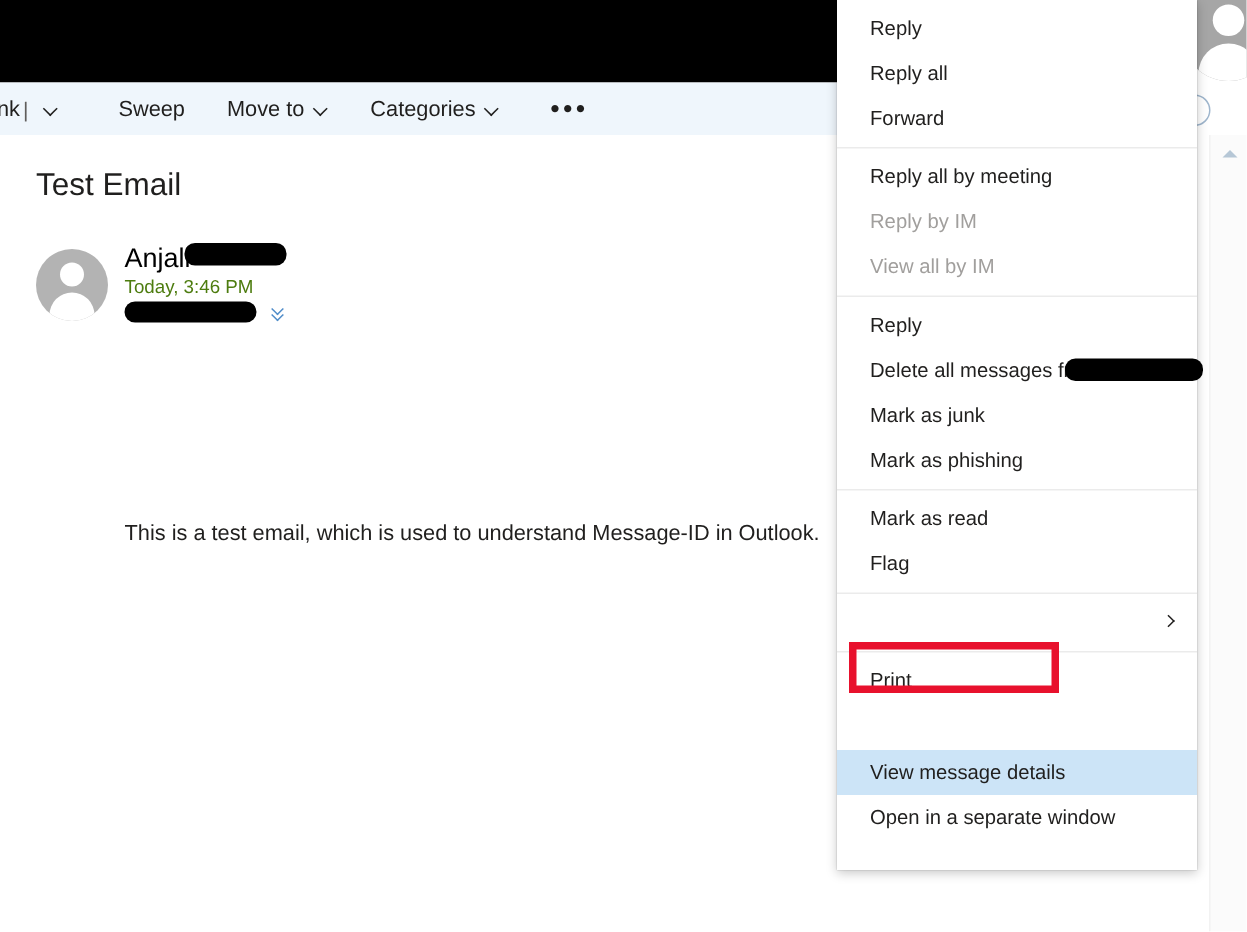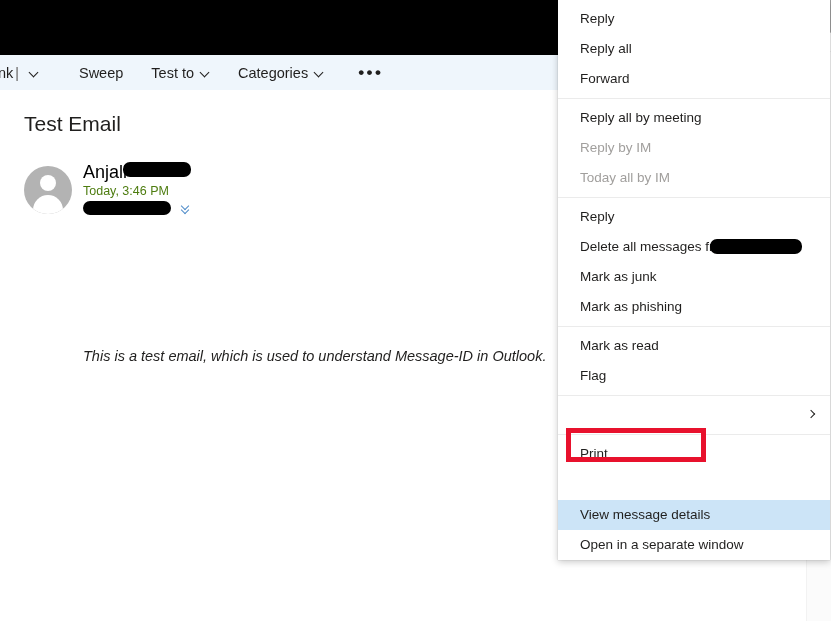--- a/index.html
+++ b/index.html
@@ -217,21 +217,20 @@
   }
   .recip-chev::before { top: 0px; }
   .recip-chev::after  { top: 4px; }
 
   .body-text {
     position: absolute;
     left: 83px;
     top: 258px;
     font-size: 14.5px;
     color: #201f1e;
-    font-style: italic;
   }
 
   
   .redact {
     background: #000000;
     border-radius: 9px;
     display: inline-block;
     vertical-align: middle;
   }
   .redact-name {
@@ -271,24 +270,24 @@
     border-left: 5px solid transparent;
     border-right: 5px solid transparent;
     border-bottom: 5px solid #b6c7d6;
   }
 
   
   .context-menu {
     position: absolute;
     left: 558px;
     top: 0;
-    width: 272px;
+    width: 240px;
     background: #ffffff;
     box-shadow: 0 2px 7px rgba(0,0,0,0.22), 0 0 1px rgba(0,0,0,0.25);
-    padding: 4px 0 0 0;
+    padding: 4px 0 20px 0;
     box-sizing: border-box;
   }
   .menu-item {
     height: 30px;
     line-height: 30px;
     padding: 0 12px 0 22px;
     font-size: 13.5px;
     color: #201f1e;
     white-space: nowrap;
     position: relative;
@@ -364,21 +363,21 @@
     <span>nk</span>
     <span class="tb-sep">|</span>
     <span class="chev"></span>
   </div>
   <div class="tb-gap-1"></div>
   <div class="tb-item">
     <span>Sweep</span>
   </div>
   <div class="tb-gap-2"></div>
   <div class="tb-item">
-    <span>Test to</span>
+    <span>Move to</span>
     <span class="chev"></span>
   </div>
   <div class="tb-gap-3"></div>
   <div class="tb-item">
     <span>Categories</span>
     <span class="chev"></span>
   </div>
   <div class="tb-gap-4"></div>
   <div class="tb-item">
     <span class="tb-ellipsis">•••</span>
@@ -424,21 +423,21 @@
       <span>Forward</span>
     </div>
     <div class="menu-sep"></div>
     <div class="menu-item">
       <span>Reply all by meeting</span>
     </div>
     <div class="menu-item disabled">
       <span>Reply by IM</span>
     </div>
     <div class="menu-item disabled">
-      <span>Today all by IM</span>
+      <span>View all by IM</span>
     </div>
     <div class="menu-sep"></div>
     <div class="menu-item">
       <span>Reply</span>
     </div>
     <div class="menu-item">
       <span>Delete all messages from</span>
       <span class="redact-menu"></span>
     </div>
     <div class="menu-item">

